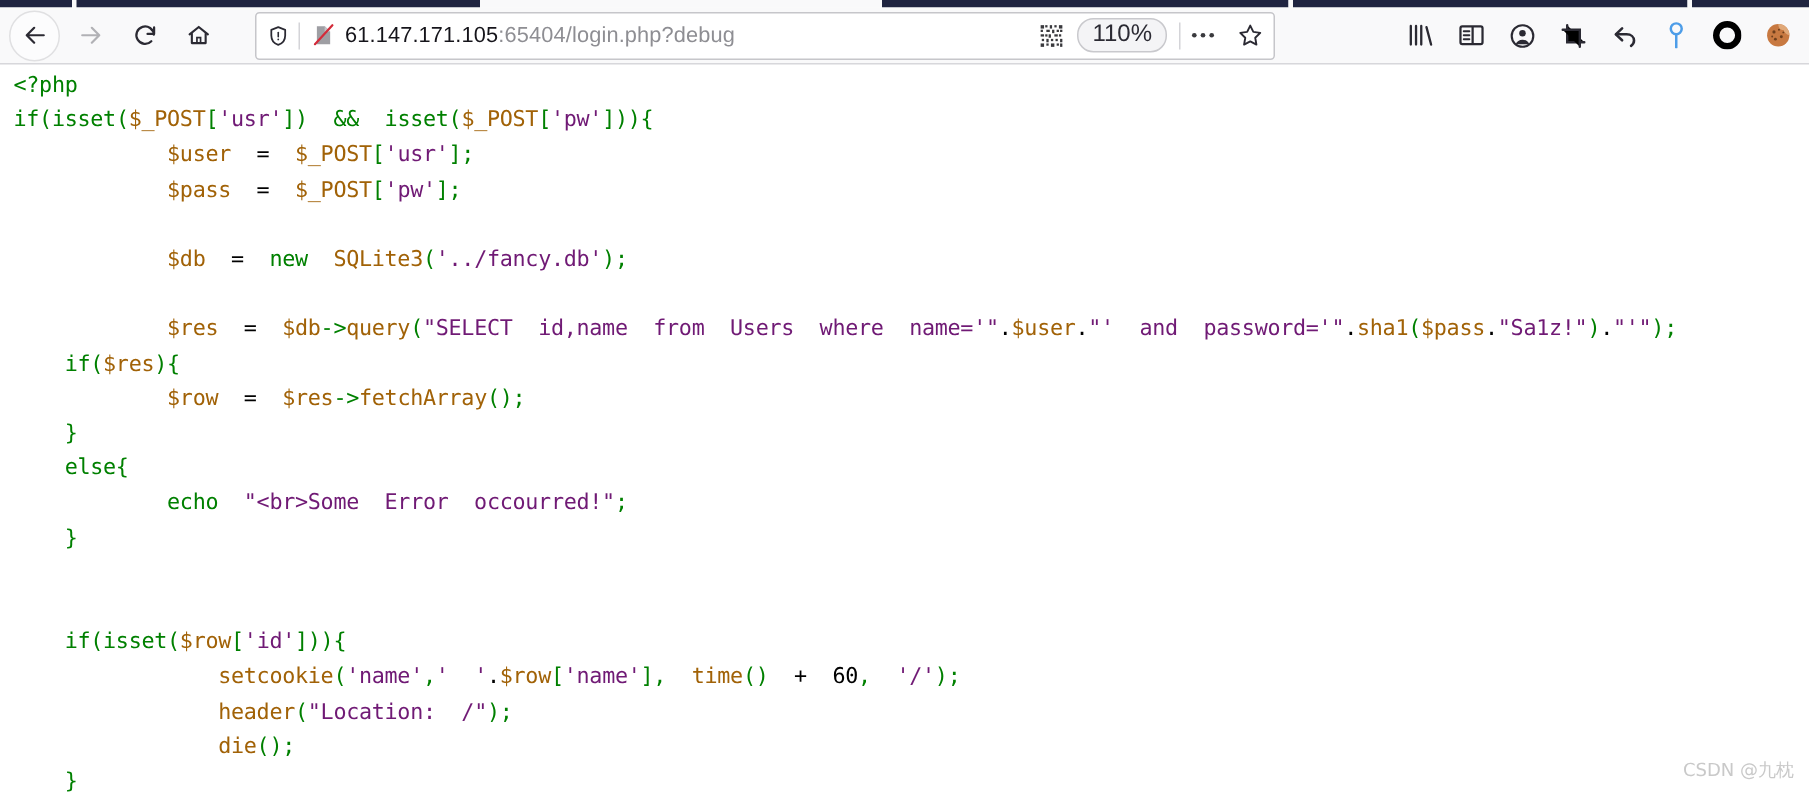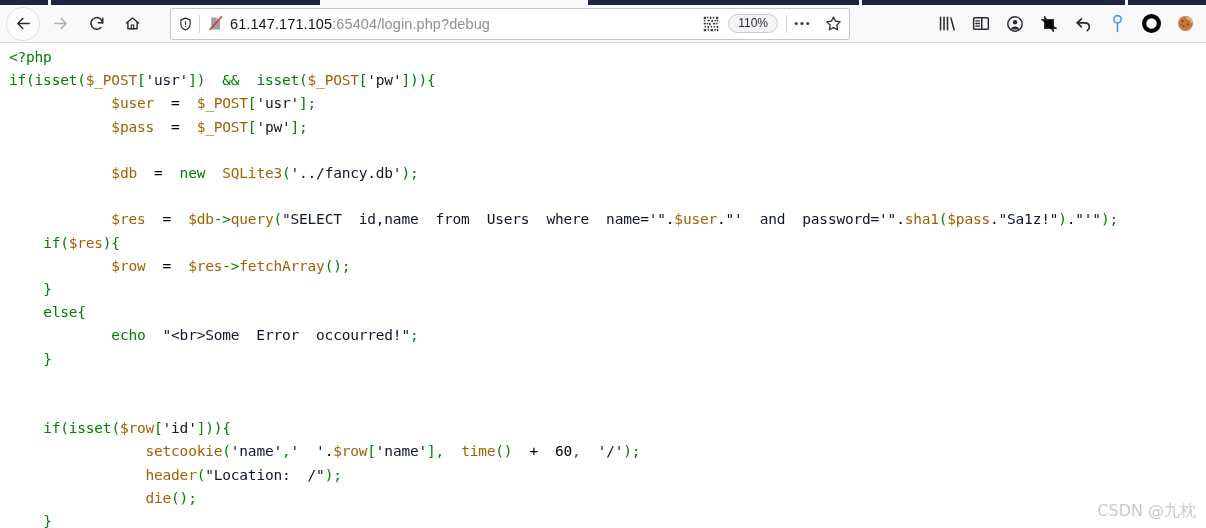--- a/index.html
+++ b/index.html
@@ -68,21 +68,21 @@
     font-family: "Liberation Sans", sans-serif;
     font-size: 14.5px;
     color: #8e8e93;
     white-space: nowrap;
     overflow: hidden;
     letter-spacing: 0.1px;
   }
   #url-text .host { color: #15141a; }
   #qr-wrap { width: 34px; display:flex; align-items:center; justify-content:center; }
   #zoom-badge {
-    font-size: 12px;
+    font-size: 16px;
     color: #2b2a33;
     border: 1px solid #c9c9cd;
     border-radius: 11px;
     padding: 2px 9px 3px 9px;
     background: #f4f4f6;
     line-height: 1;
     margin-right: 8px;
   }
   #meatball-wrap { width: 30px; display:flex; align-items:center; justify-content:center; }
   #star-wrap { width: 32px; display:flex; align-items:center; justify-content:center; }
@@ -108,29 +108,29 @@
     font-family: "DejaVu Sans Mono", monospace;
     font-size: 14.5px;
     line-height: 23.2px;
     color: #000000;
     white-space: pre;
     padding: 2px 0 0 9px;
     letter-spacing: -0.2px;
   }
   .kw   { color: #008000; }      
   .var  { color: #a16207; }      
-  .str  { color: #0f172a; }      
+  .str  { color: #701a75; }      
   .pl   { color: #000000; }      
 
   
   #watermark {
     position: absolute;
     right: 10px;
     bottom: 6px;
-    font-size: 16px;
+    font-size: 12px;
     color: #c9c9c9;
     font-family: "DejaVu Sans", sans-serif;
     white-space: nowrap;
   }
 </style>
 </head>
 <body>
 
 <div id="tab-strip">
   <div class="tab-seg" style="width:48px"></div>

